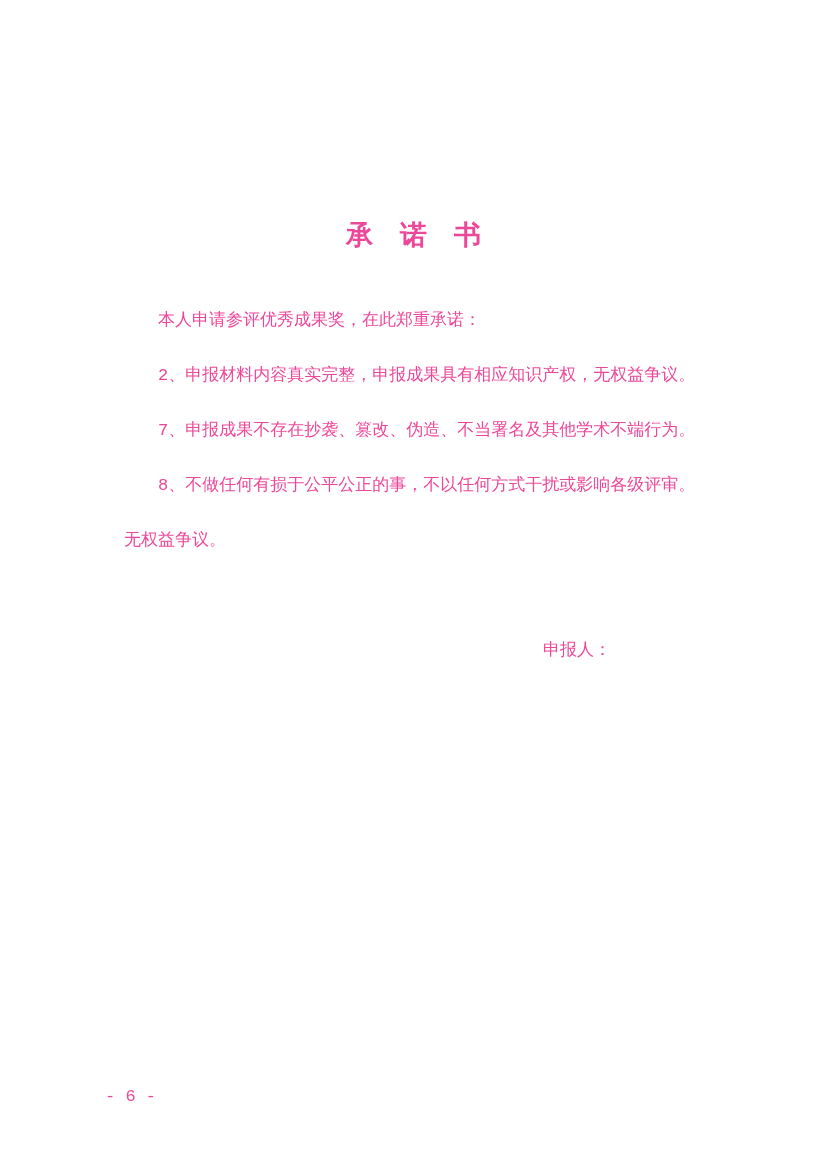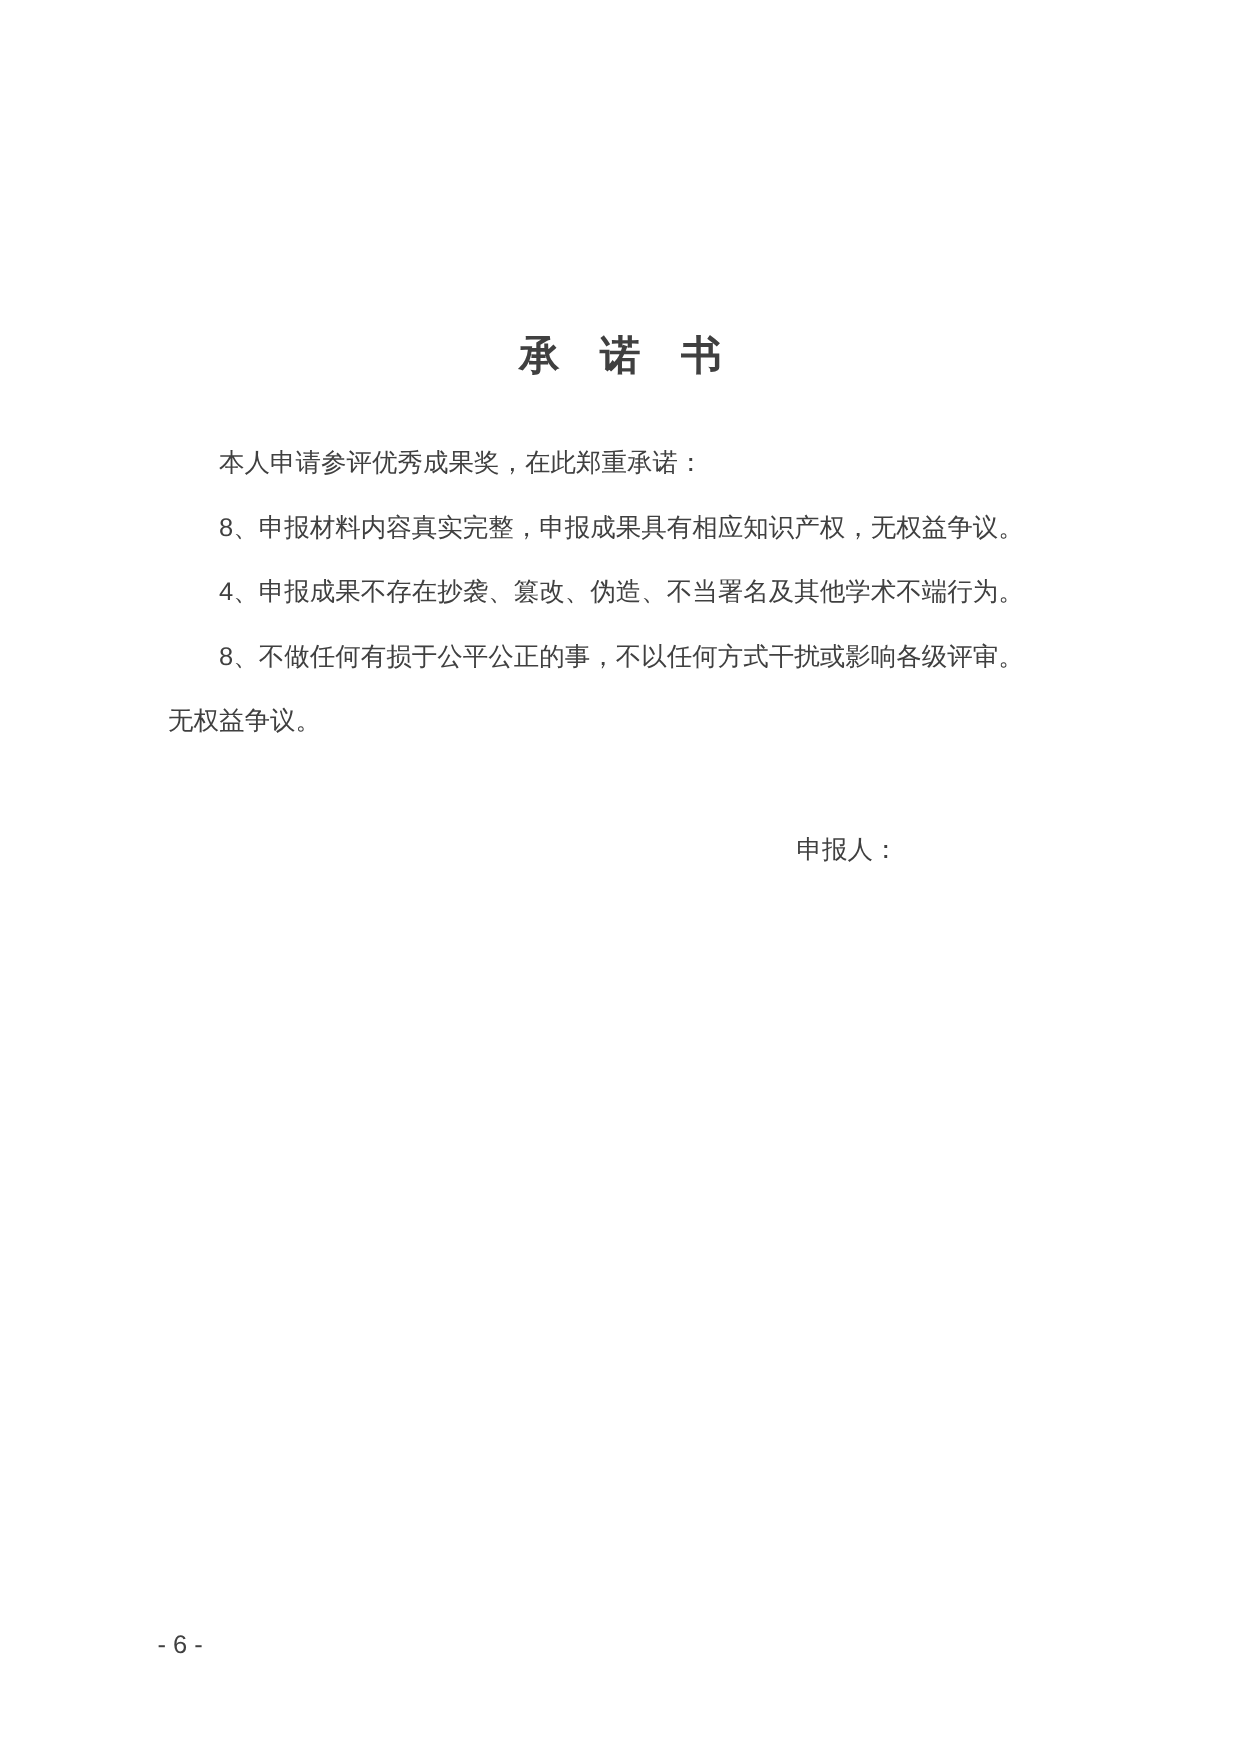--- a/index.html
+++ b/index.html
@@ -5,22 +5,22 @@
   html, body {
     margin: 0;
     padding: 0;
     background: #ffffff;
   }
   .page {
     position: relative;
     width: 827px;
     height: 1169px;
     background: #ffffff;
-    color: #404040;
-    font-family: Liberation Sans, sans-serif;
+    color: #ec4899;
+    font-family: Liberation Mono, monospace;
     overflow: hidden;
   }
   .doc-title {
     position: absolute;
     top: 219px;
     left: 0;
     width: 100%;
     margin: 0;
     text-align: center;
     font-size: 27px;
@@ -29,21 +29,21 @@
     white-space: pre;
   }
   .body-block {
     position: absolute;
     left: 112px;
     top: 287px;
     width: 613px;
     font-size: 17px;
   }
   .line {
-    margin: 0;
+    margin: 12px;
     height: 43px;
     line-height: 43px;
     white-space: pre;
   }
   .indent {
     text-indent: 34px;
   }
   .blank {
     
   }
@@ -68,24 +68,24 @@
 <div class="page">
 
   <h1 class="doc-title">承　诺　书</h1>
 
   <div class="body-block">
 
     <p class="line indent">本人申请参评优秀成果奖，在此郑重承诺：</p>
 
 
 
-    <p class="line indent">8、申报材料内容真实完整，申报成果具有相应知识产权，无权益争议。</p>
+    <p class="line indent">2、申报材料内容真实完整，申报成果具有相应知识产权，无权益争议。</p>
 
 
-    <p class="line indent">4、申报成果不存在抄袭、篡改、伪造、不当署名及其他学术不端行为。</p>
+    <p class="line indent">7、申报成果不存在抄袭、篡改、伪造、不当署名及其他学术不端行为。</p>
 
     <p class="line indent">8、不做任何有损于公平公正的事，不以任何方式干扰或影响各级评审。</p>
 
 
     <p class="line">无权益争议。</p>
 
     <p class="line blank"></p>
 
     <p class="line sig-applicant">申报人：</p>
 

